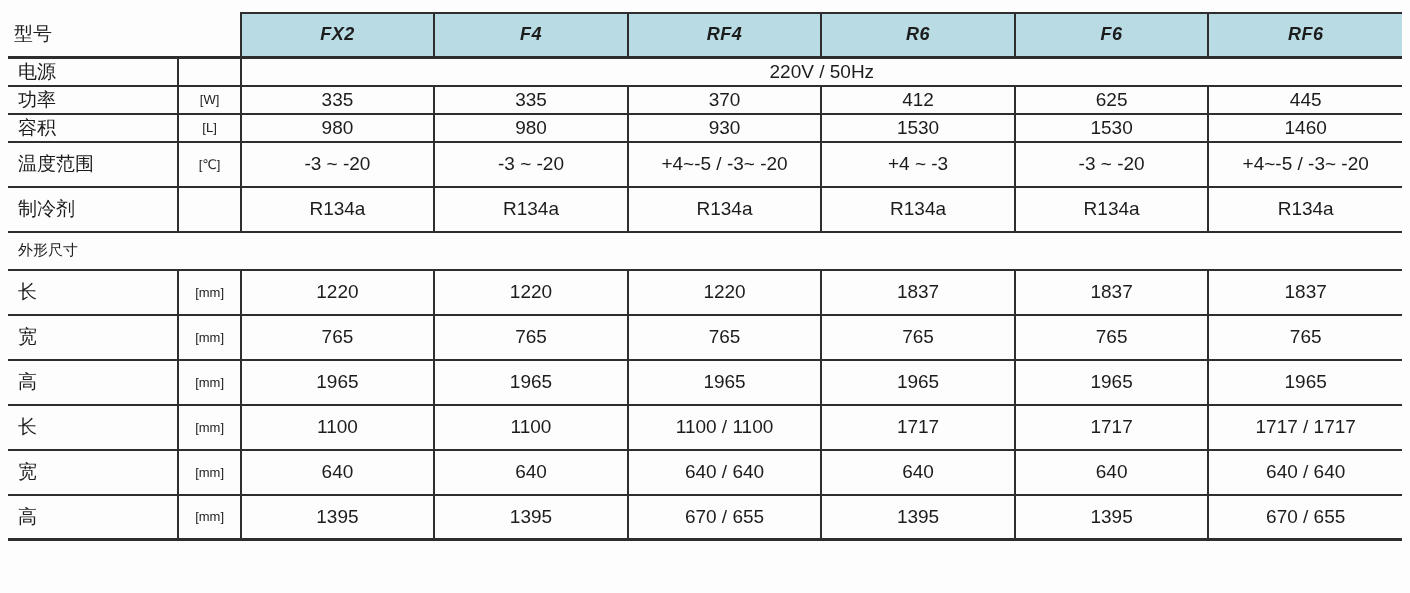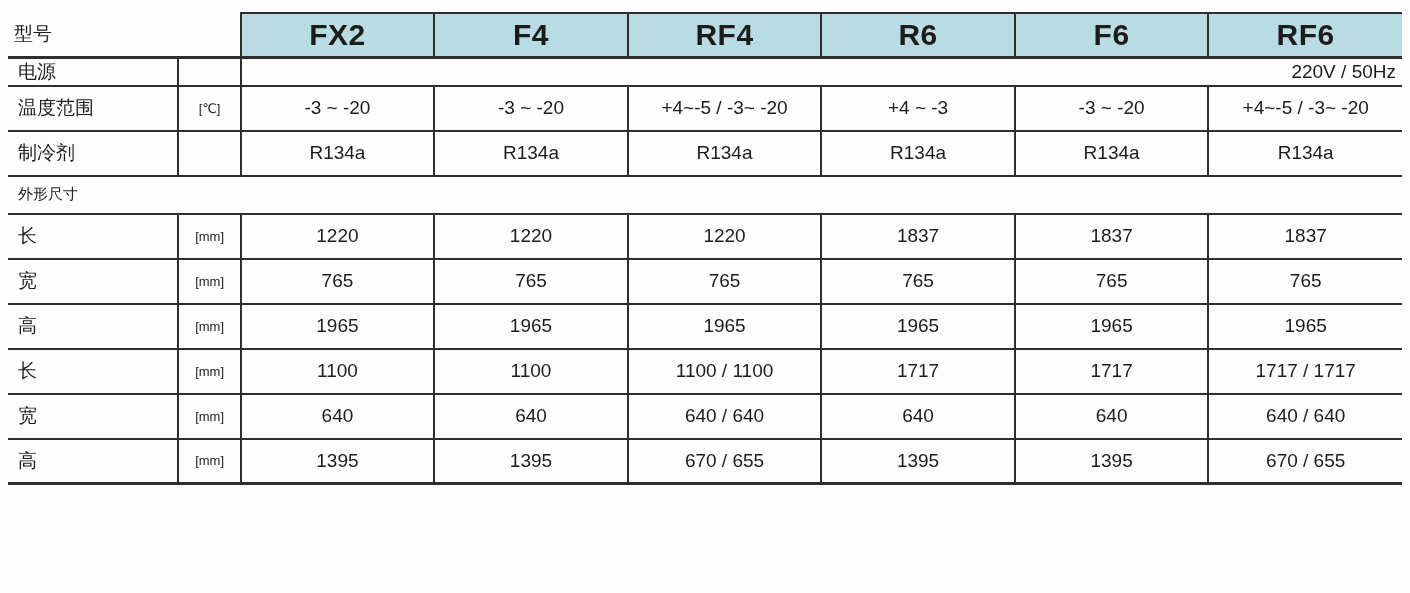--- a/index.html
+++ b/index.html
@@ -43,45 +43,46 @@
   tr > td, tr > th { border-bottom: 2px solid var(--border); }
   tr.r-model > th, tr.r-model > td { border-bottom: 3px solid var(--border); }
   tr.r-last > td { border-bottom: 3px solid var(--border); }
 
   
   tr.r-model { height: 44px; margin-left: 32px; }
   tr.r-model th.model-cell {
     background: var(--header-bg);
     border-top: 2px solid var(--border);
     border-left: 2px solid var(--border);
-    font-size: 30px;
+    font-size: 18px;
     font-weight: 700;
     text-align: center;
     letter-spacing: 0.5px;
+    font-style: italic;
   }
   tr.r-model td.model-label {
     text-align: left;
     font-size: 19px;
   }
 
   
   tr.r-spec { height: 24px; }
   tr.r-tall { height: 45px; }
   td.lbl  { text-align: left; padding-left: 10px; }
   td.unit {
     text-align: center;
     font-size: 13px;
     border-left: 2px solid var(--border);
   }
   td.val  {
     text-align: center;
     border-left: 2px solid var(--border);
   }
   td.val-span {
-    text-align: right;
+    text-align: center;
     border-left: 2px solid var(--border);
   }
 
   
   tr.r-section { height: 38px; }
   tr.r-section td {
     text-align: left;
     padding-left: 10px;
     font-size: 15px;
   }
@@ -112,22 +113,42 @@
       <th class="model-cell">F6</th>
       <th class="model-cell">RF6</th>
     </tr>
 
     <tr class="r-spec">
       <td class="lbl">电源</td>
       <td class="unit"></td>
       <td class="val-span" colspan="6">220V / 50Hz</td>
     </tr>
 
-
-
+    <tr class="r-spec">
+      <td class="lbl">功率</td>
+      <td class="unit">[W]</td>
+      <td class="val">335</td>
+      <td class="val">335</td>
+      <td class="val">370</td>
+      <td class="val">412</td>
+      <td class="val">625</td>
+      <td class="val">445</td>
+    </tr>
+
+
+    <tr class="r-spec">
+      <td class="lbl">容积</td>
+      <td class="unit">[L]</td>
+      <td class="val">980</td>
+      <td class="val">980</td>
+      <td class="val">930</td>
+      <td class="val">1530</td>
+      <td class="val">1530</td>
+      <td class="val">1460</td>
+    </tr>
 
 
     <tr class="r-tall">
       <td class="lbl">温度范围</td>
       <td class="unit">[℃]</td>
       <td class="val">-3 ~ -20</td>
       <td class="val">-3 ~ -20</td>
       <td class="val">+4~-5 / -3~ -20</td>
       <td class="val">+4 ~ -3</td>
       <td class="val">-3 ~ -20</td>

